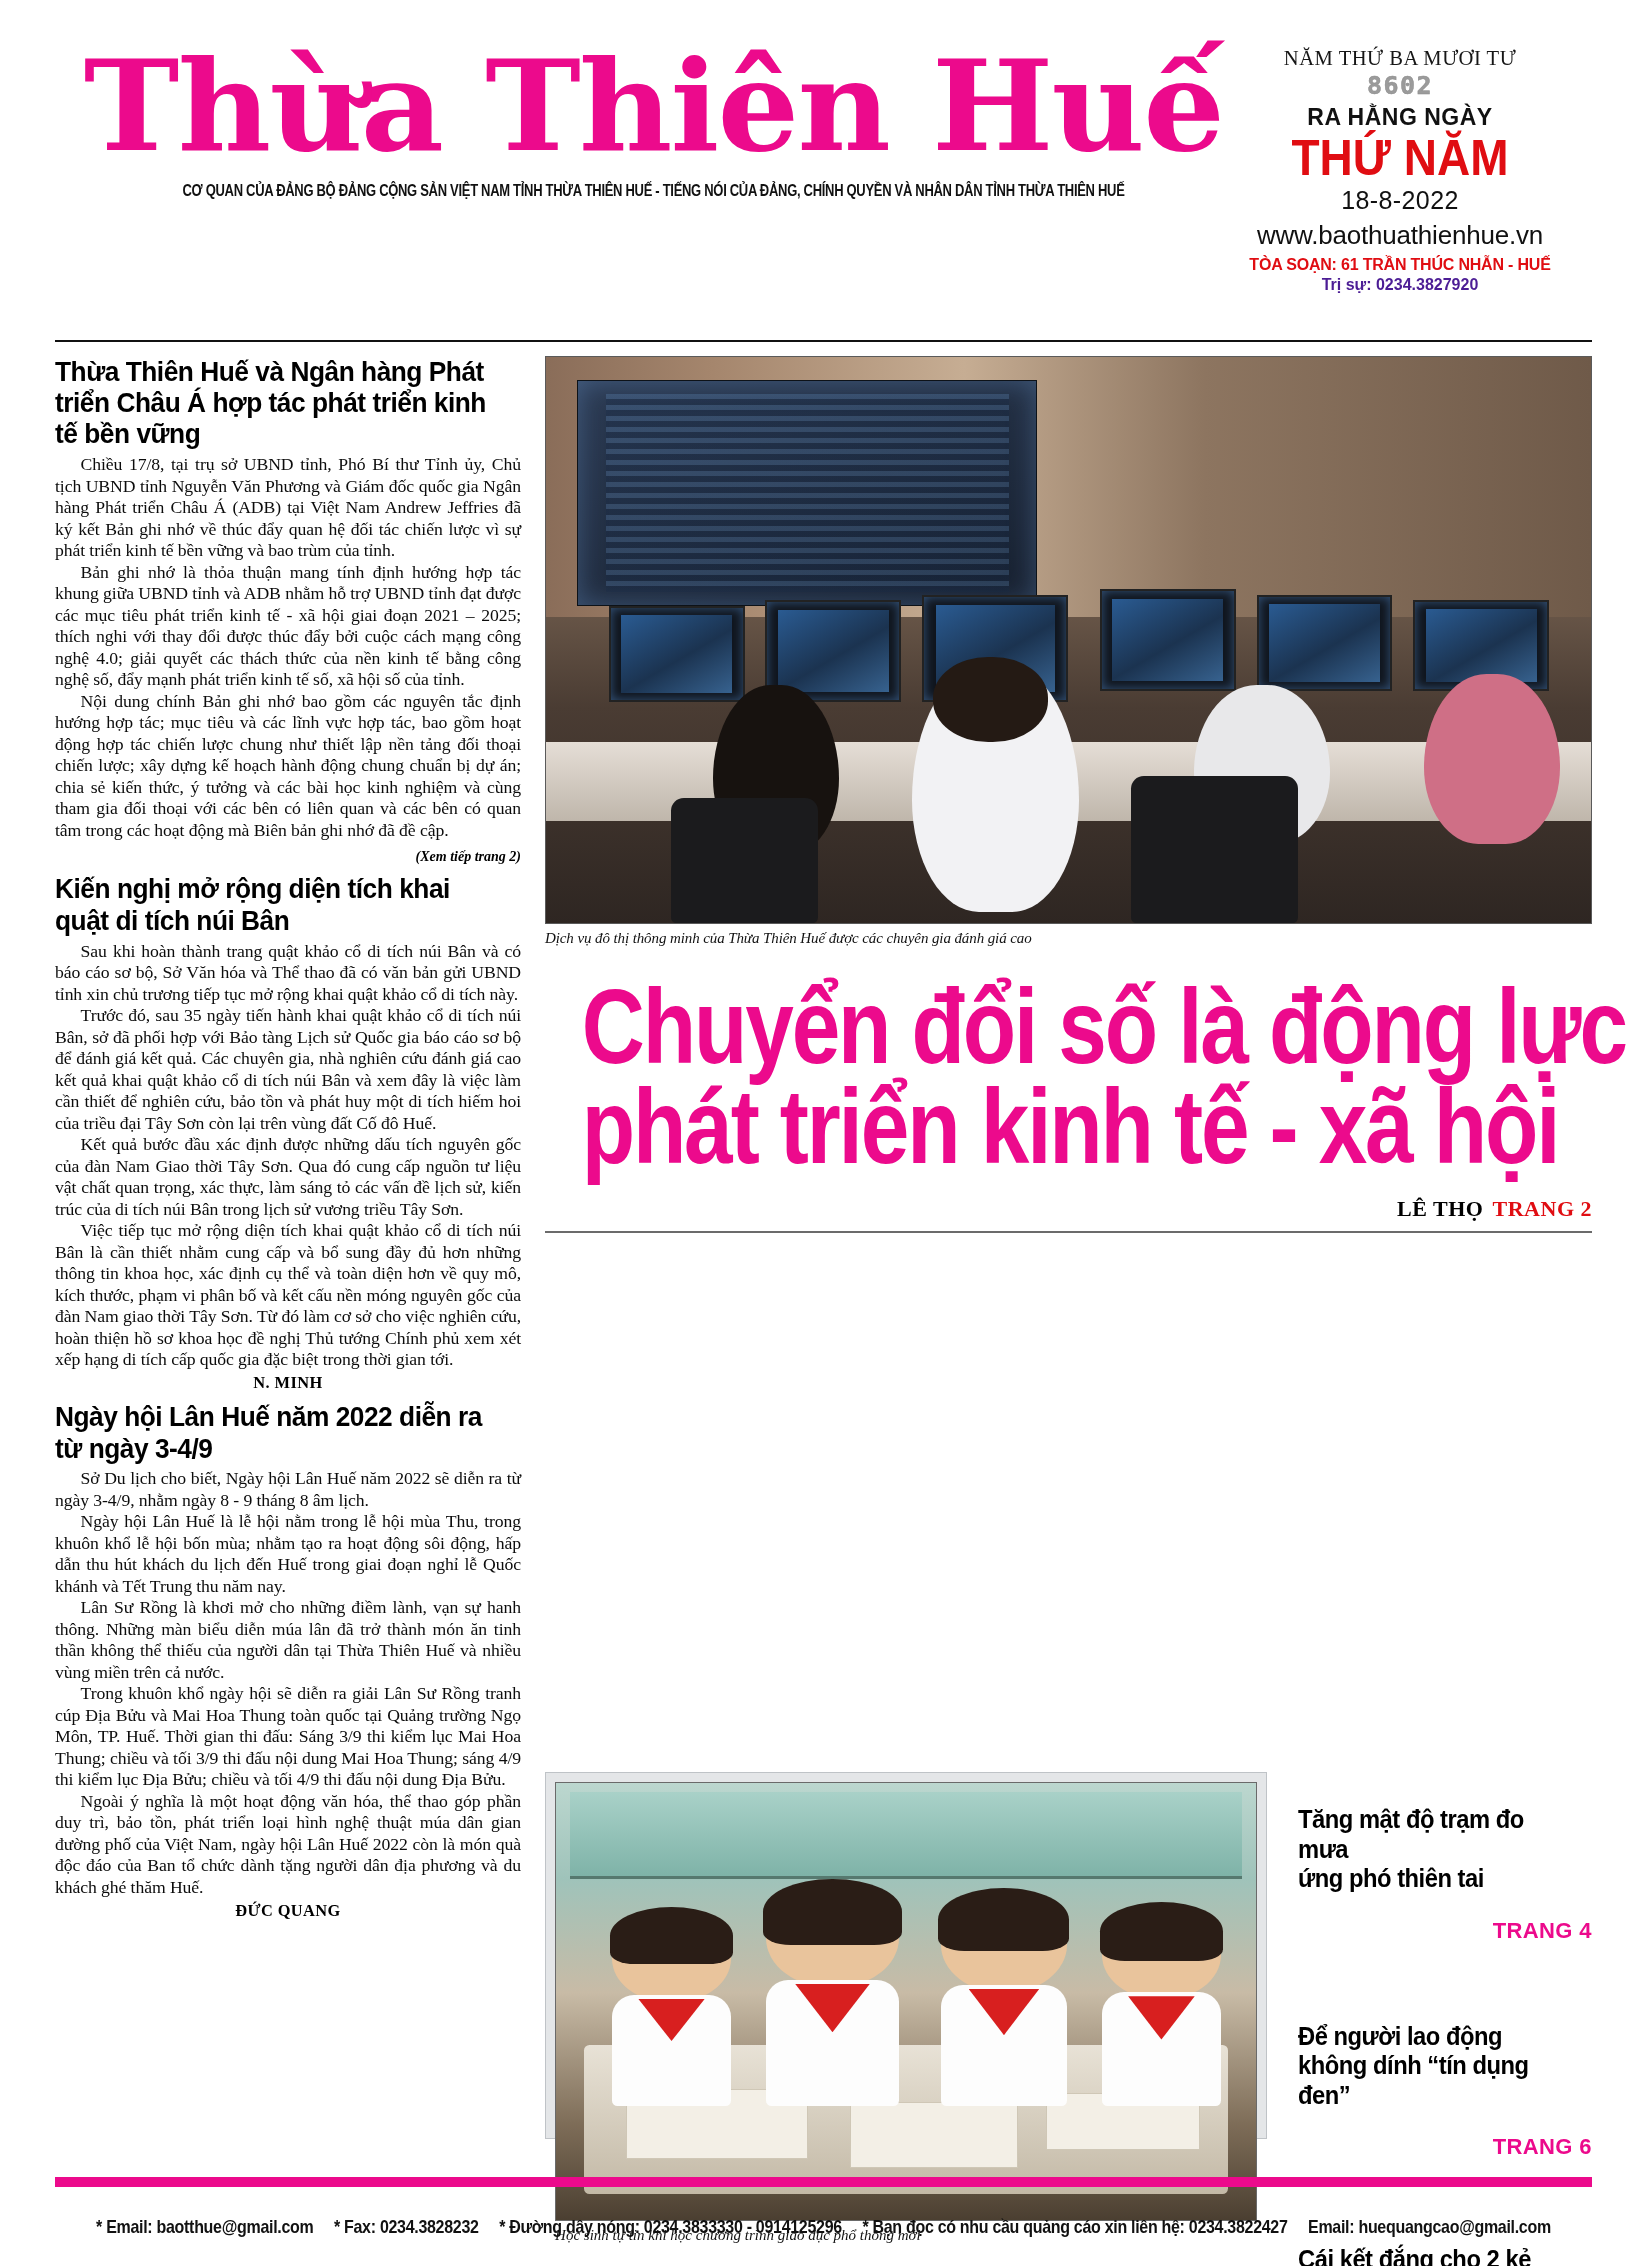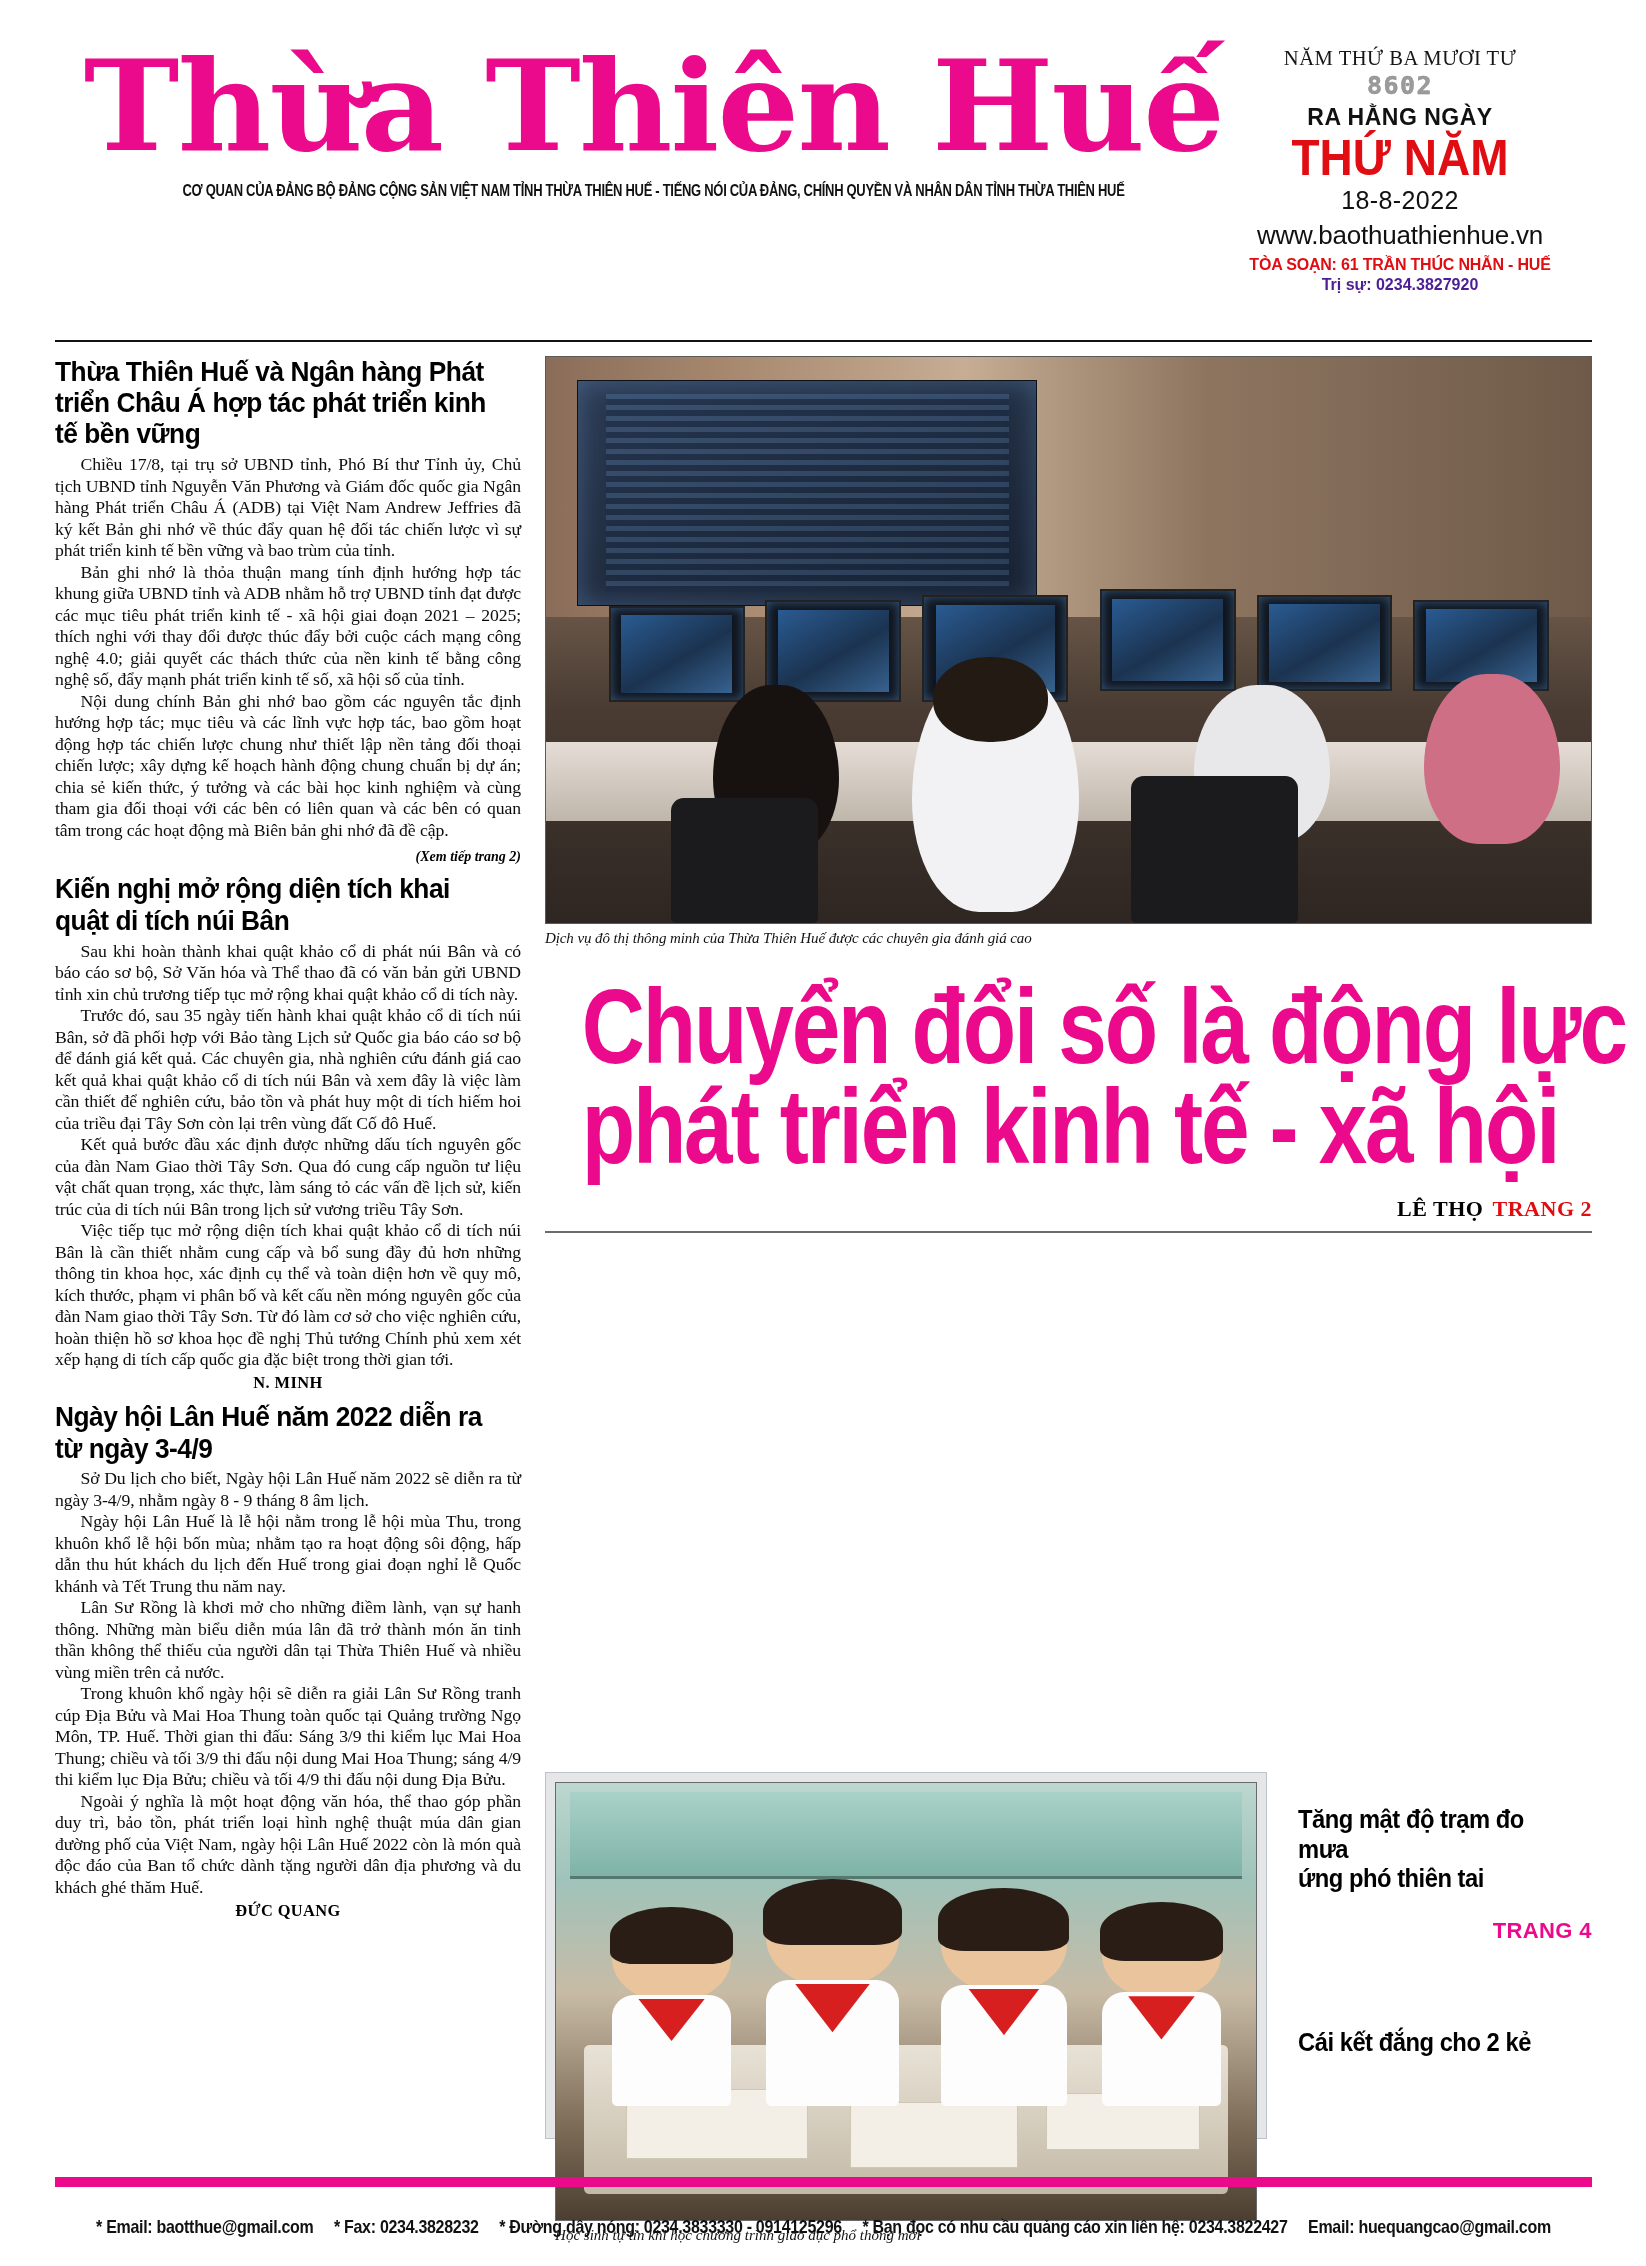--- a/index.html
+++ b/index.html
@@ -389,21 +389,21 @@
           <p>Chiều 17/8, tại trụ sở UBND tỉnh, Phó Bí thư Tỉnh ủy, Chủ tịch UBND tỉnh Nguyễn Văn Phương và Giám đốc quốc gia Ngân hàng Phát triển Châu Á (ADB) tại Việt Nam Andrew Jeffries đã ký kết Bản ghi nhớ về thúc đẩy quan hệ đối tác chiến lược vì sự phát triển kinh tế bền vững và bao trùm của tỉnh.</p>
           <p>Bản ghi nhớ là thỏa thuận mang tính định hướng hợp tác khung giữa UBND tỉnh và ADB nhằm hỗ trợ UBND tỉnh đạt được các mục tiêu phát triển kinh tế - xã hội giai đoạn 2021 – 2025; thích nghi với thay đổi được thúc đẩy bởi cuộc cách mạng công nghệ 4.0; giải quyết các thách thức của nền kinh tế bằng công nghệ số, đẩy mạnh phát triển kinh tế số, xã hội số của tỉnh.</p>
           <p>Nội dung chính Bản ghi nhớ bao gồm các nguyên tắc định hướng hợp tác; mục tiêu và các lĩnh vực hợp tác, bao gồm hoạt động hợp tác chiến lược chung như thiết lập nền tảng đối thoại chiến lược; xây dựng kế hoạch hành động chung chuẩn bị dự án; chia sẻ kiến thức, ý tưởng và các bài học kinh nghiệm và cùng tham gia đối thoại với các bên có liên quan và các bên có quan tâm trong các hoạt động mà Biên bản ghi nhớ đã đề cập.</p>
         </div>
         <div class="see-more">(Xem tiếp trang 2)</div>
       </div>
 
       <div class="art-block">
         <div class="art-head">Kiến nghị mở rộng diện tích khai quật di tích núi Bân</div>
         <div class="art-body">
-          <p>Sau khi hoàn thành khai quật khảo cổ di phát núi Bân và có báo cáo sơ bộ, Sở Văn hóa và Thể thao đã có văn bản gửi UBND tỉnh xin chủ trương tiếp tục mở rộng khai quật khảo cổ di tích này.</p>
+          <p>Sau khi hoàn thành trang quật khảo cổ di tích núi Bân và có báo cáo sơ bộ, Sở Văn hóa và Thể thao đã có văn bản gửi UBND tỉnh xin chủ trương tiếp tục mở rộng khai quật khảo cổ di tích này.</p>
           <p>Trước đó, sau 35 ngày tiến hành khai quật khảo cổ di tích núi Bân, sở đã phối hợp với Bảo tàng Lịch sử Quốc gia báo cáo sơ bộ để đánh giá kết quả. Các chuyên gia, nhà nghiên cứu đánh giá cao kết quả khai quật khảo cổ di tích núi Bân và xem đây là việc làm cần thiết để nghiên cứu, bảo tồn và phát huy một di tích hiếm hoi của triều đại Tây Sơn còn lại trên vùng đất Cố đô Huế.</p>
           <p>Kết quả bước đầu xác định được những dấu tích nguyên gốc của đàn Nam Giao thời Tây Sơn. Qua đó cung cấp nguồn tư liệu vật chất quan trọng, xác thực, làm sáng tỏ các vấn đề lịch sử, kiến trúc của di tích núi Bân trong lịch sử vương triều Tây Sơn.</p>
           <p>Việc tiếp tục mở rộng diện tích khai quật khảo cổ di tích núi Bân là cần thiết nhằm cung cấp và bổ sung đầy đủ hơn những thông tin khoa học, xác định cụ thể và toàn diện hơn về quy mô, kích thước, phạm vi phân bố và kết cấu nền móng nguyên gốc của đàn Nam giao thời Tây Sơn. Từ đó làm cơ sở cho việc nghiên cứu, hoàn thiện hồ sơ khoa học đề nghị Thủ tướng Chính phủ xem xét xếp hạng di tích cấp quốc gia đặc biệt trong thời gian tới.</p>
         </div>
         <div class="byline">N. MINH</div>
       </div>
 
       <div class="art-block">
         <div class="art-head">Ngày hội Lân Huế năm 2022 diễn ra từ ngày 3-4/9</div>
         <div class="art-body">
@@ -502,20 +502,25 @@
         </div>
 
         <div class="bottom-right">
 
           <div class="teaser t1">
             <div class="teaser-title">Tăng mật độ trạm đo mưa</div>
             <div class="teaser-title">ứng phó thiên tai</div>
             <div class="teaser-page">TRANG 4</div>
           </div>
 
+          <div class="teaser t2">
+            <div class="teaser-title">Để người lao động</div>
+            <div class="teaser-title">không dính “tín dụng đen”</div>
+            <div class="teaser-page">TRANG 6</div>
+          </div>
 
           <div class="teaser t3">
             <div class="teaser-title">Cái kết đắng cho 2 kẻ</div>
 
           </div>
 
         </div>
       </div>
 
     </div>

